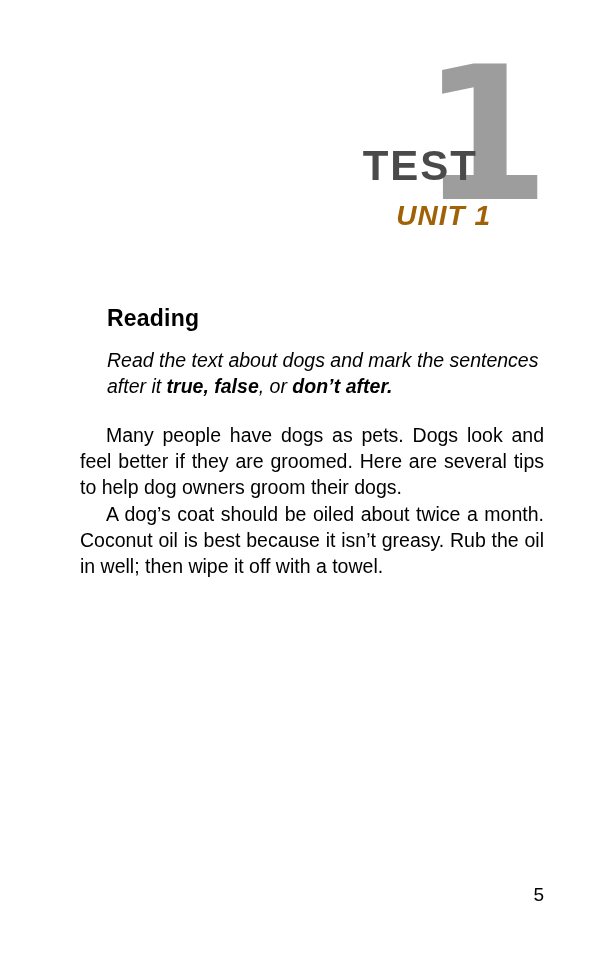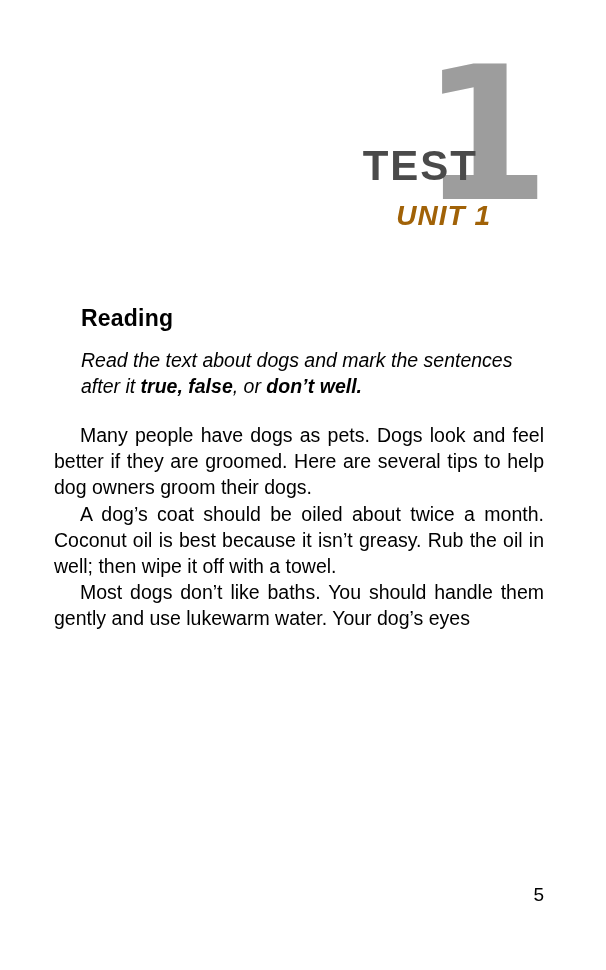--- a/index.html
+++ b/index.html
@@ -57,21 +57,21 @@
     font-size: 28px;
     font-weight: bold;
     font-style: italic;
     letter-spacing: 1px;
     color: #a16207;
   }
 
   
   .content {
     position: absolute;
-    left: 54px;
+    left: 80px;
     right: 62px;
     top: 305px;
   }
   .section-title {
     font-size: 23px;
     font-weight: bold;
     margin: 0 0 16px 27px;
     letter-spacing: 0.2px;
   }
   .instructions {
@@ -115,24 +115,23 @@
   <div class="header">
     <div class="big-number">1</div>
     <div class="test-word">TEST</div>
     <div class="unit-word">UNIT 1</div>
   </div>
 
   <div class="content">
 
     <h2 class="section-title">Reading</h2>
 
-    <p class="instructions"><span>Read the text about dogs and mark the sentences after it </span><b>true, false</b><span>, or </span><b>don’t well.</b></p>
+    <p class="instructions"><span>Read the text about dogs and mark the sentences after it </span><b>true, false</b><span>, or </span><b>don’t after.</b></p>
 
 
     <p class="para">Many people have dogs as pets. Dogs look and feel better if they are groomed. Here are several tips to help dog owners groom their dogs.</p>
     <p class="para">A dog’s coat should be oiled about twice a month. Coconut oil is best because it isn’t greasy. Rub the oil in well; then wipe it off with a towel.</p>
-    <p class="para">Most dogs don’t like baths. You should handle them gently and use lukewarm water. Your dog’s eyes</p>
 
   </div>
 
   <div class="page-number">5</div>
 
 </div>
 
 </body></html>

